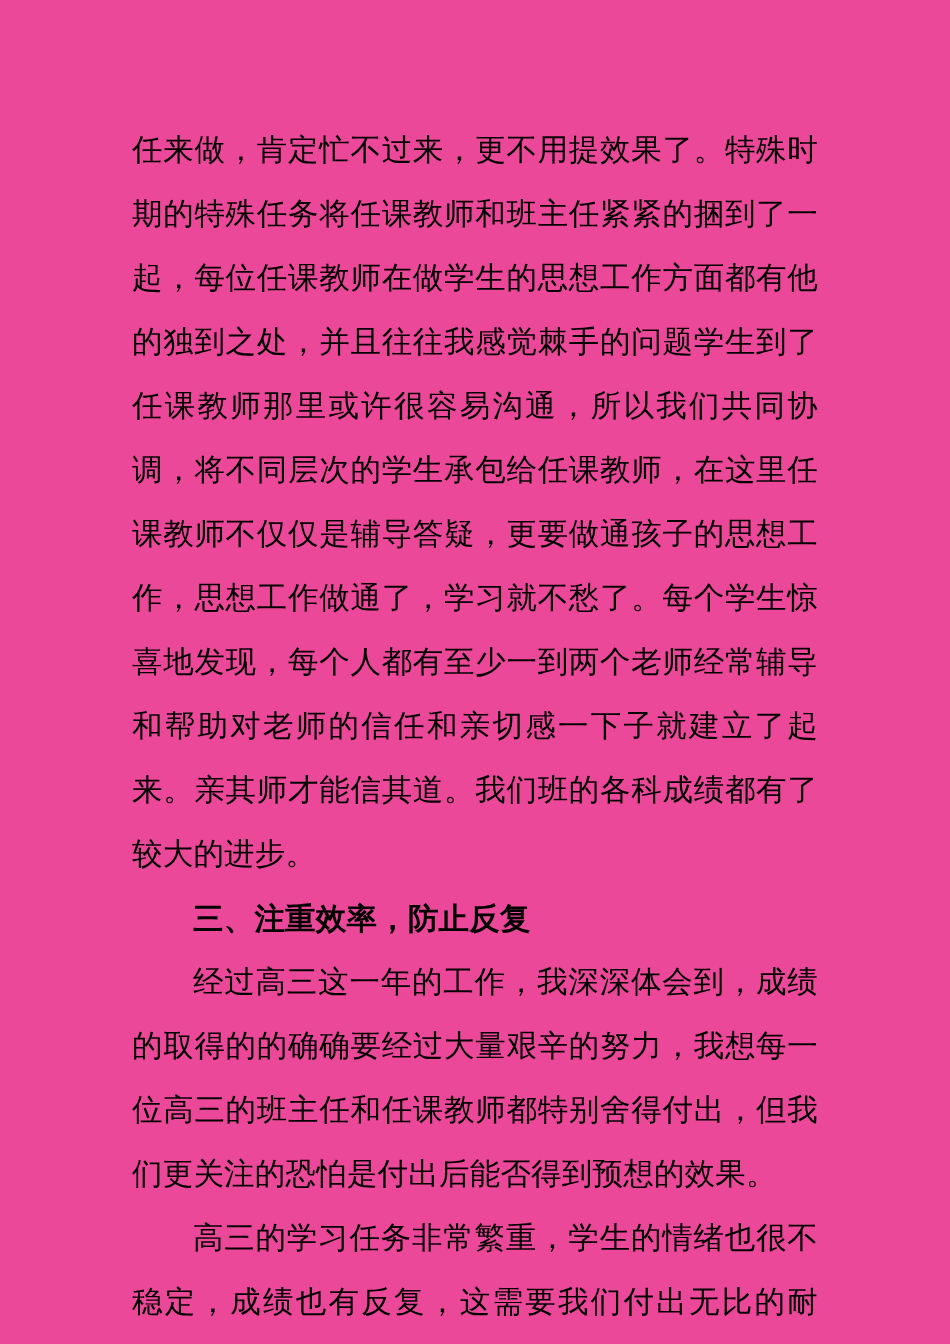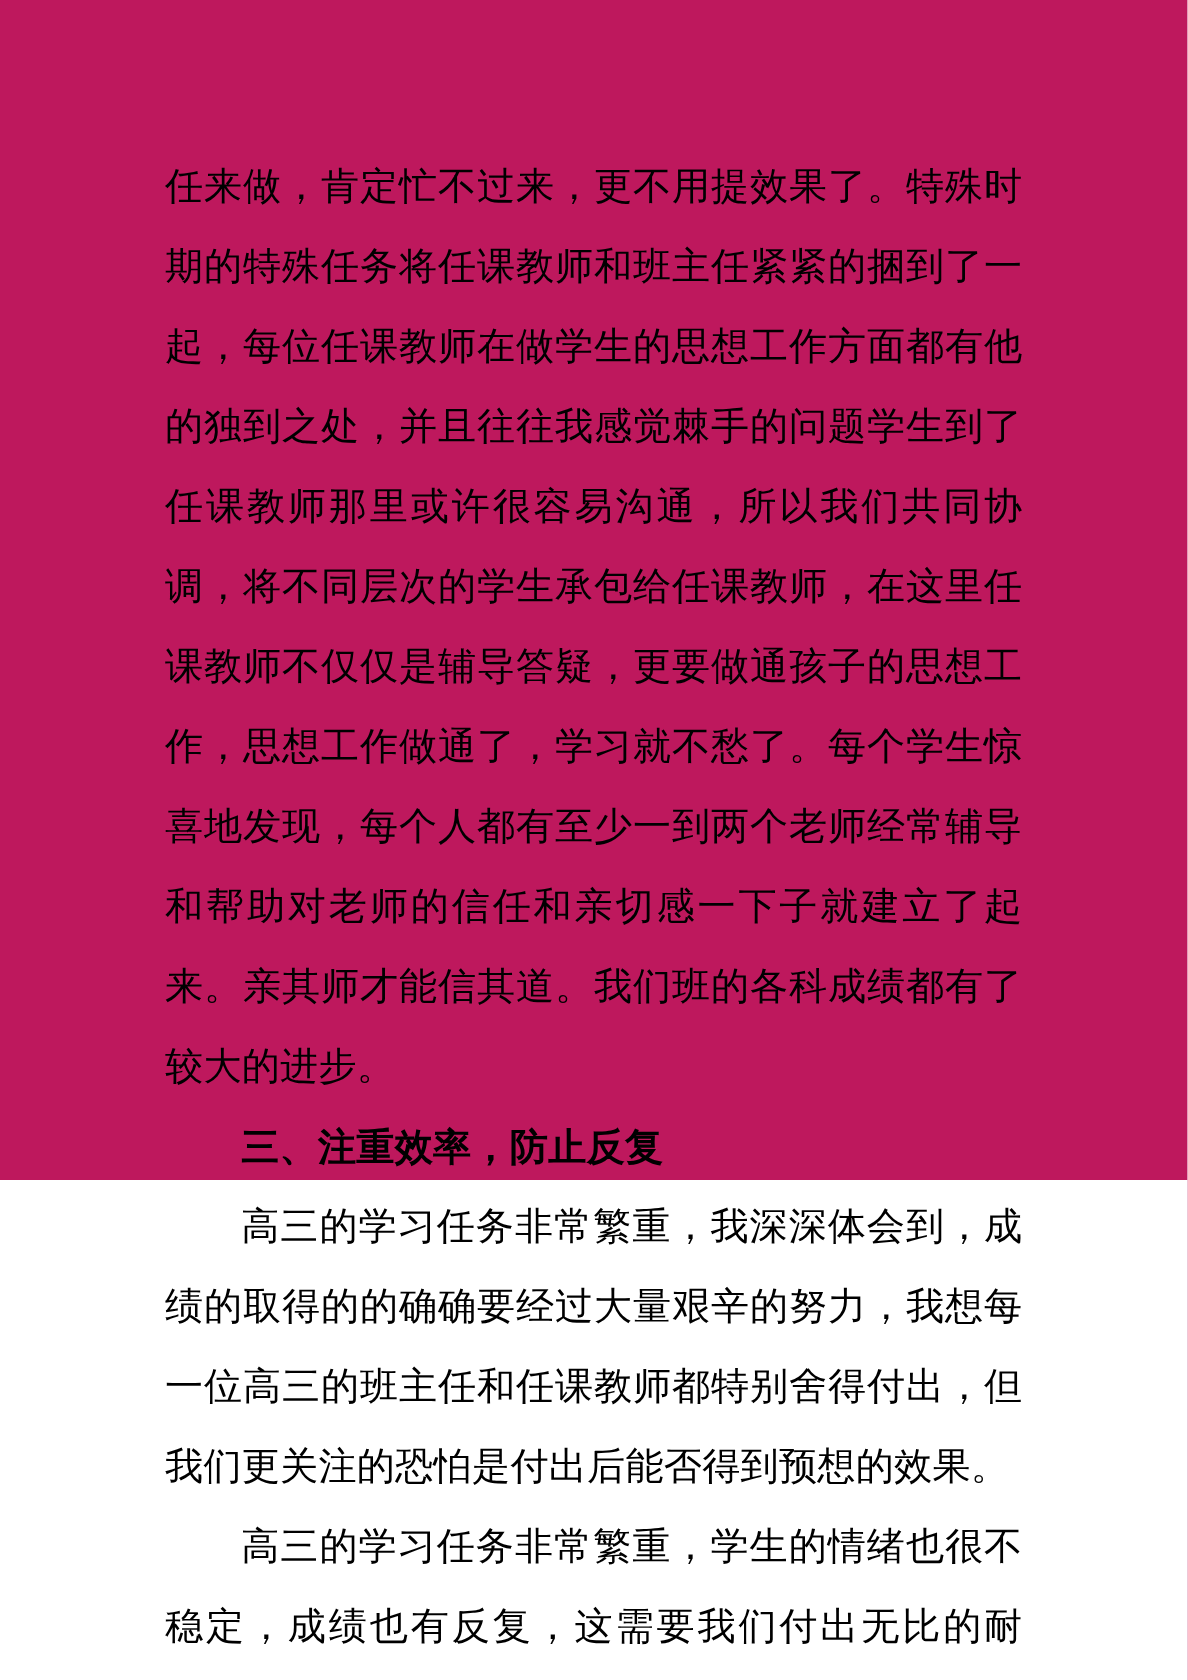--- a/index.html
+++ b/index.html
@@ -10,24 +10,24 @@
   body {
     width: 950px;
     height: 1344px;
     font-family: "DejaVu Serif", serif;
     color: #000000;
     overflow: hidden;
   }
   .page {
     position: relative;
     width: 950px;
-    height: 944px;
+    height: 1344px;
     box-sizing: border-box;
     padding: 118px 132px 60px 132px;
-    background: #be185d;
+    background: #ec4899;
   }
   .doc-body {
     width: 686px;
   }
   p {
     margin: 0;
     font-size: 30.5px;
     line-height: 64px;
     letter-spacing: 0.2px;
     text-align: justify;
@@ -43,16 +43,16 @@
     font-weight: bold;
   }
 </style>
 </head>
 <body>
 
 <div class="page">
   <div class="doc-body">
     <p class="">任来做，肯定忙不过来，更不用提效果了。特殊时期的特殊任务将任课教师和班主任紧紧的捆到了一起，每位任课教师在做学生的思想工作方面都有他的独到之处，并且往往我感觉棘手的问题学生到了任课教师那里或许很容易沟通，所以我们共同协调，将不同层次的学生承包给任课教师，在这里任课教师不仅仅是辅导答疑，更要做通孩子的思想工作，思想工作做通了，学习就不愁了。每个学生惊喜地发现，每个人都有至少一到两个老师经常辅导和帮助对老师的信任和亲切感一下子就建立了起来。亲其师才能信其道。我们班的各科成绩都有了较大的进步。</p>
     <p class="heading">三、注重效率，防止反复</p>
-    <p class="indent">高三的学习任务非常繁重，我深深体会到，成绩的取得的的确确要经过大量艰辛的努力，我想每一位高三的班主任和任课教师都特别舍得付出，但我们更关注的恐怕是付出后能否得到预想的效果。</p>
+    <p class="indent">经过高三这一年的工作，我深深体会到，成绩的取得的的确确要经过大量艰辛的努力，我想每一位高三的班主任和任课教师都特别舍得付出，但我们更关注的恐怕是付出后能否得到预想的效果。</p>
     <p class="indent">高三的学习任务非常繁重，学生的情绪也很不稳定，成绩也有反复，这需要我们付出无比的耐心，及时发现问题解决问题，不打时间上的消耗战。耐心、细致的工作需要我们长期的坚持。成年人对自己的行为都还缺少毅力和清醒的认识，更何况是面对枯燥学习和简单生活的学生呢?作为班主任，我认为要做到“言必行，行必果。”要抓迟到现象就一抓到底，不赶风；要检查纠错本就一定要落实到</p>
   </div>
 </div>
 
 </body></html>

